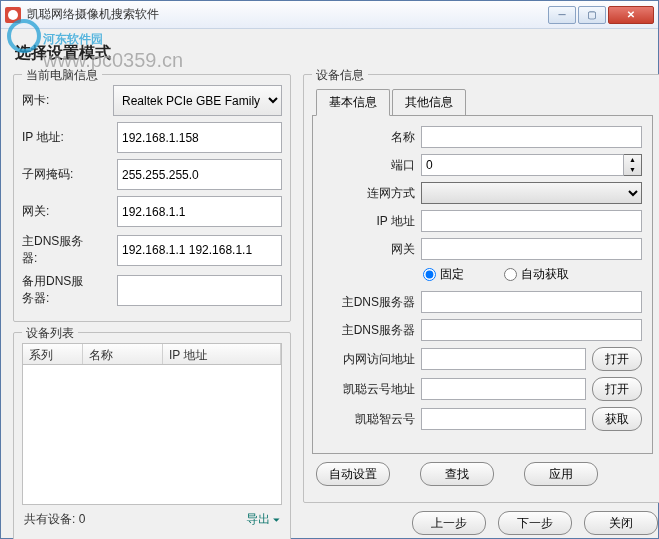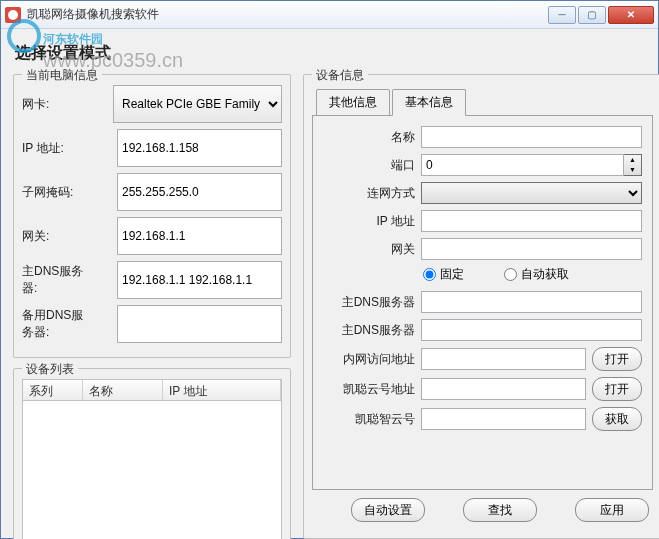--- a/index.html
+++ b/index.html
@@ -17,21 +17,21 @@
 .watermark .url { display:block; font-size:20px; color:#999; font-weight:normal; margin-left:36px; margin-top:-4px;}
 .content { position: absolute; top: 28px; left:0; right:0; bottom:0; padding: 8px 12px; }
 .heading { font-size: 16px; font-weight: bold; color: #222; margin: 6px 0 10px 2px; }
 .layout { display: flex; gap: 12px; }
 .leftcol { width: 278px; display:flex; flex-direction:column; gap:10px;}
 .rightcol { flex: 1; display:flex; flex-direction:column;}
 .group { border: 1px solid #c0c0c0; border-radius: 2px; padding: 10px 8px 8px; position: relative; background:#f0f0f0;}
 .group > .legend { position: absolute; top: -8px; left: 8px; background: #f0f0f0; padding: 0 4px; color: #333; }
 .row { display: flex; align-items: center; margin-bottom: 6px; gap:24px;}
 .row label { width: 90px; text-align: left; color:#222;}
-.row input[type=text], .row select { flex:1; height: 38px; border: 1px solid #abadb3; padding: 4px 4px; background:#fff; }
+.row input[type=text], .row select { flex:1; height: 31px; border: 1px solid #abadb3; padding: 4px 4px; background:#fff; }
 .row select { background: linear-gradient(#fbfbfb,#e8e8e8); }
 .devlist { flex:1; display:flex; flex-direction:column;}
 .tablehead { display:flex; background: linear-gradient(#fdfdfd,#ececec); border:1px solid #c0c0c0; height:22px; }
 .tablehead > div { border-right:1px solid #d0d0d0; padding:3px 6px; color:#333;}
 .tablebody { border:1px solid #c0c0c0; border-top:none; height:140px; background:#fff;}
 .devfooter { display:flex; justify-content:space-between; padding:6px 2px; color:#333;}
 .tabs { display:flex; margin-bottom:-1px; margin-left:4px;}
 .tab { padding: 4px 12px; border: 1px solid #a0a0a0; background:#f0f0f0; border-bottom:1px solid #a0a0a0; cursor:pointer; margin-right:2px; border-radius:2px 2px 0 0;}
 .tab.active { background:#f0f0f0; border-bottom:1px solid #f0f0f0; position:relative; z-index:2;}
 .tabpanel { border:1px solid #a0a0a0; padding: 10px 10px; background:#f0f0f0; flex:1;}
@@ -40,21 +40,21 @@
 .frow input[type=text] { flex:1; height:22px; border:1px solid #abadb3; padding:0 4px; background:#fff;}
 .frow select { flex:1; height:22px; border:1px solid #707070; background:linear-gradient(#f6f6f6,#dedede);}
 .spin { display:flex; flex:1;}
 .spin input { flex:1; height:22px; border:1px solid #abadb3; padding:0 4px;}
 .spin .spinbtns { width:18px; border:1px solid #707070; border-left:none; background:linear-gradient(#f6f6f6,#dedede); display:flex; flex-direction:column;}
 .spin .spinbtns div{flex:1; text-align:center; font-size:7px; line-height:10px; cursor:pointer;}
 .radios { display:flex; gap:40px; padding-left:100px; margin:4px 0 8px;}
 .radios label { display:flex; align-items:center; gap:4px; cursor:pointer;}
 .sbtn { height:24px; padding: 0 12px; border:1px solid #8a8a8a; background:linear-gradient(#fdfdfd,#e4e4e4); border-radius:11px; cursor:pointer; min-width:50px;}
 .btnrow { display:flex; justify-content:flex-end; gap:12px; padding:8px 4px;}
-.btnrow.inner { justify-content:flex-end; gap:38px;}
+.btnrow.inner { justify-content:flex-start; gap:30px;}
 .exportlink { color:#0f766e; cursor:pointer;}
 .exportlink::after{ content:" ⏷"; font-size:9px;}
 </style>
 </head>
 <body>
 
 <div class="window">
   <div class="titlebar">
     <span class="icon"></span>
     <span class="title">凯聪网络摄像机搜索软件</span>
@@ -116,22 +116,22 @@
             <span class="exportlink">导出</span>
           </div>
         </div>
 
       </div>
 
       <div class="rightcol">
         <div class="group" style="flex:1; display:flex; flex-direction:column; padding-top:14px;">
           <span class="legend">设备信息</span>
           <div class="tabs">
+            <div class="tab active">基本信息</div>
             <div class="tab">其他信息</div>
-            <div class="tab active">基本信息</div>
           </div>
           <div class="tabpanel">
             <div class="frow">
               <span class="flabel">名称</span>
               <input type="text" style="">
             </div>
             <div class="frow">
               <span class="flabel">端口</span>
               <div class="spin">
                 <input type="text" value="0" style="">

